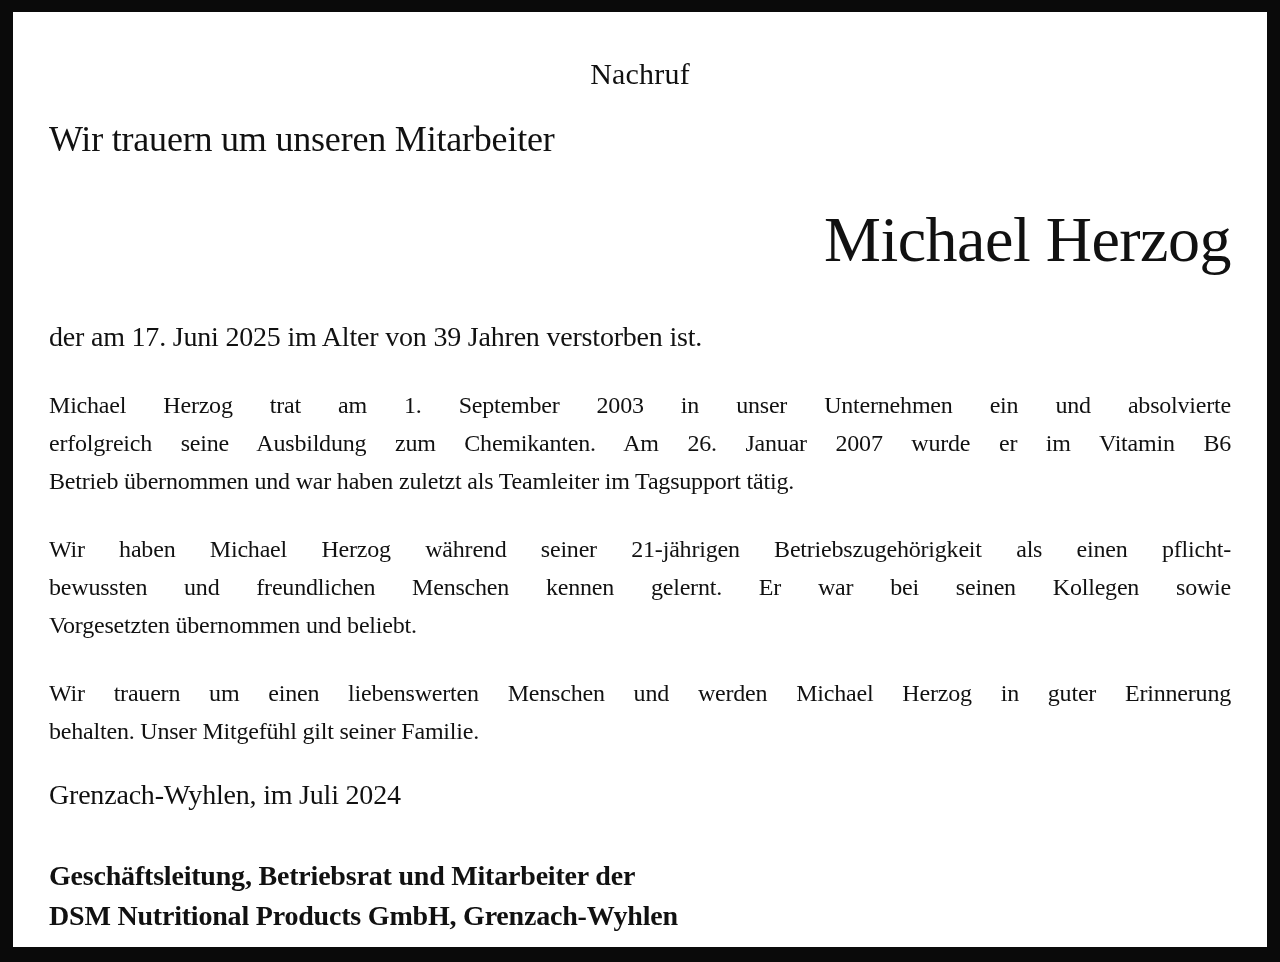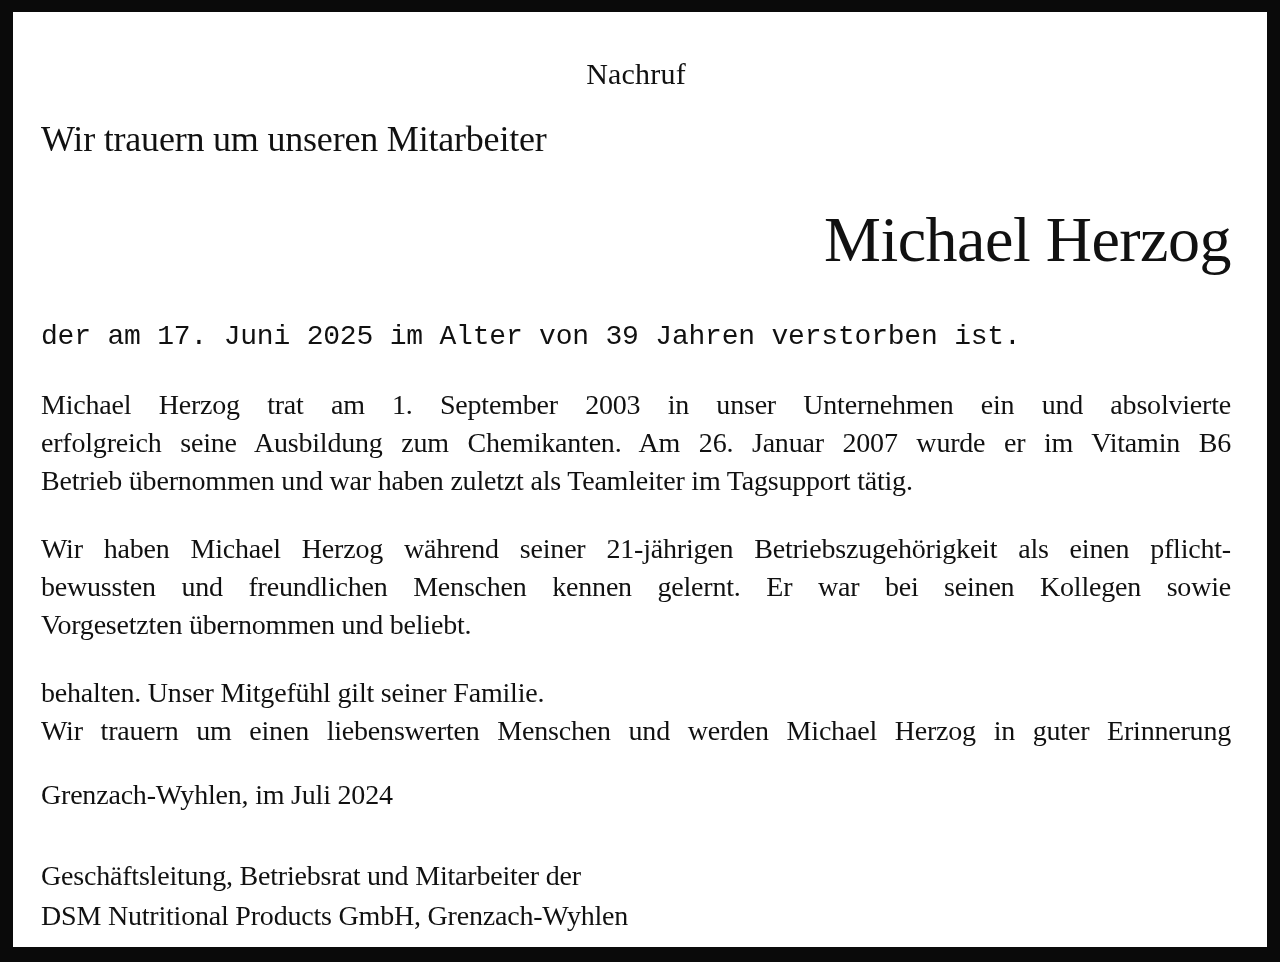--- a/index.html
+++ b/index.html
@@ -16,20 +16,21 @@
     position: absolute;
     top: 12px;
     left: 13px;
     right: 13px;
     bottom: 15px;
     background: #ffffff;
     color: #111111;
   }
   .content {
     padding: 42px 36px 0 28px;
+    margin-left: 8px;
   }
   .title {
     font-size: 30px;
     line-height: 40px;
     text-align: center;
     margin-bottom: 26px;
     letter-spacing: 0.2px;
   }
   .intro {
     font-size: 36px;
@@ -41,43 +42,42 @@
     line-height: 76px;
     text-align: right;
     margin-top: 44px;
     letter-spacing: -0.5px;
   }
   .death {
     font-size: 28px;
     line-height: 38px;
     margin-top: 40px;
     letter-spacing: -0.2px;
-    font-family: Liberation Mono, monospace;
   }
   .para {
     margin-top: 30px;
-    font-size: 28px;
+    font-size: 24px;
     letter-spacing: -0.2px;
   }
   .para .line {
     line-height: 38px;
   }
   .para .line.just {
     text-align: justify;
     text-align-last: justify;
   }
   .place-date {
     font-size: 28px;
     line-height: 38px;
     margin-top: 26px;
     letter-spacing: -0.2px;
   }
   .signature {
     margin-top: 42px;
-    font-weight: normal;
+    font-weight: bold;
     font-size: 28px;
     letter-spacing: -0.2px;
   }
   .signature .line {
     line-height: 40px;
   }
 </style>
 </head>
 <body>
 
@@ -98,22 +98,22 @@
       <div class="line">Betrieb übernommen und war haben zuletzt als Teamleiter im Tagsupport tätig.</div>
     </div>
 
     <div class="para">
       <div class="line just">Wir haben Michael Herzog während seiner 21-jährigen Betriebszugehörigkeit als einen pflicht-</div>
       <div class="line just">bewussten und freundlichen Menschen kennen gelernt. Er war bei seinen Kollegen sowie</div>
       <div class="line">Vorgesetzten übernommen und beliebt.</div>
     </div>
 
     <div class="para">
+      <div class="line just">Wir trauern um einen liebenswerten Menschen und werden Michael Herzog in guter Erinnerung</div>
       <div class="line">behalten. Unser Mitgefühl gilt seiner Familie.</div>
-      <div class="line just">Wir trauern um einen liebenswerten Menschen und werden Michael Herzog in guter Erinnerung</div>
     </div>
 
     <div class="place-date">Grenzach-Wyhlen, im Juli 2024</div>
 
     <div class="signature">
       <div class="line">Geschäftsleitung, Betriebsrat und Mitarbeiter der</div>
       <div class="line">DSM Nutritional Products GmbH, Grenzach-Wyhlen</div>
     </div>
 
   </div>

